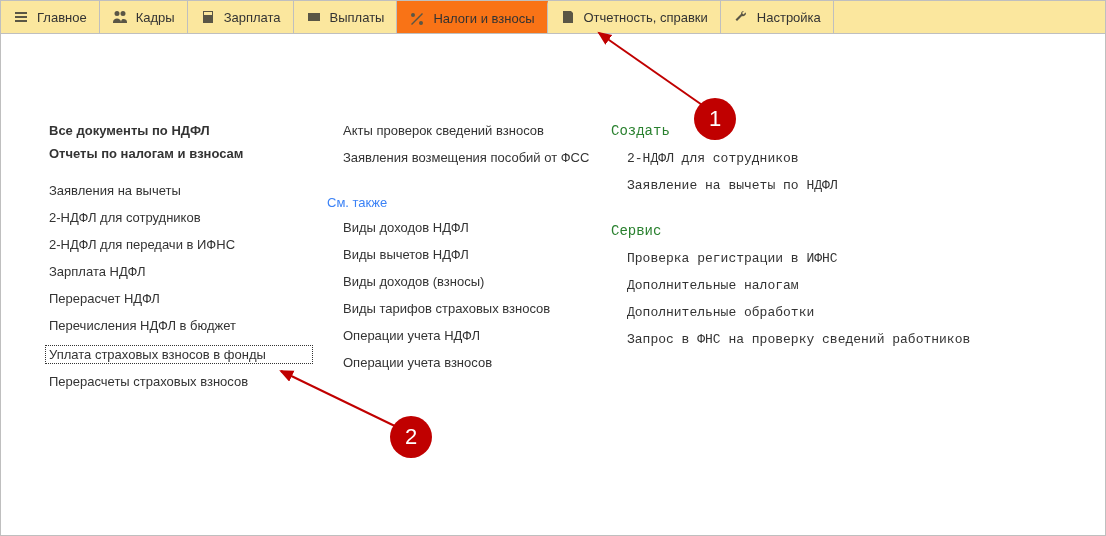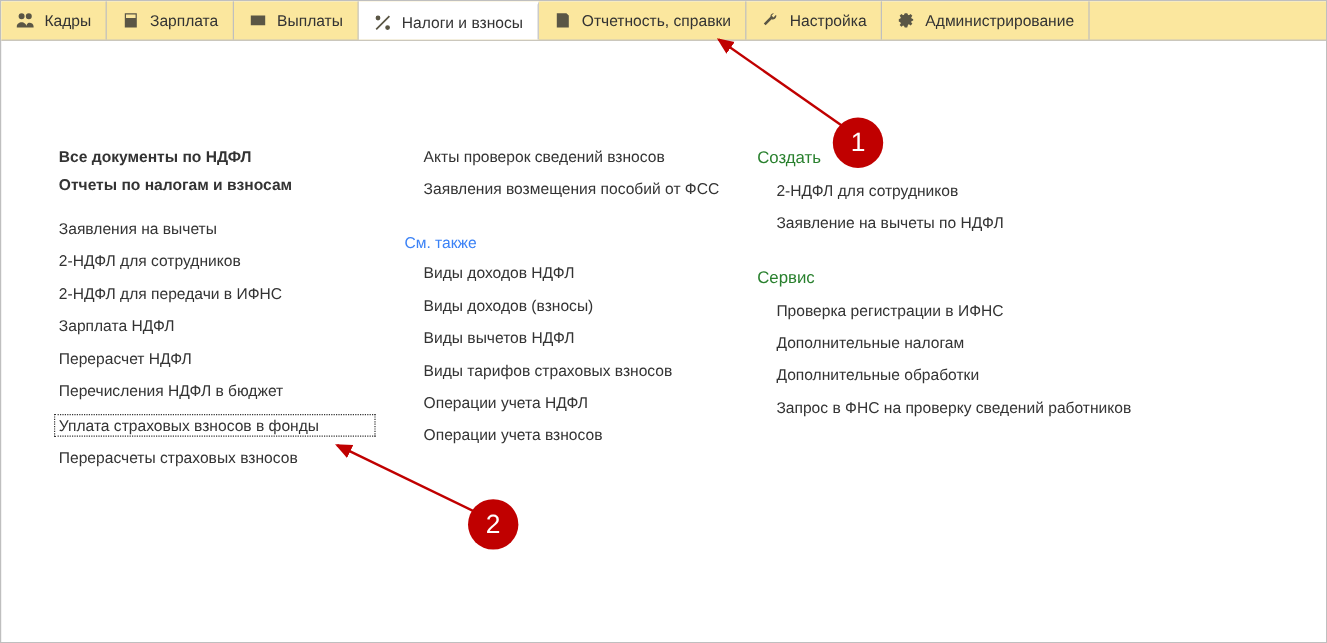--- a/index.html
+++ b/index.html
@@ -1,41 +1,49 @@
 <!DOCTYPE html>
 <html><head>
 <meta charset="utf-8">
 <style>
   html,body{margin:0;padding:0;font-family:Arial,Helvetica,sans-serif;font-size:13px;color:#333;}
   .root{width:1106px;height:536px;position:relative;background:#fff;border:1px solid #bfbfbf;box-sizing:border-box;overflow:hidden;}
   .topbar{position:absolute;left:0;top:0;width:100%;height:32px;background:#fbe79e;border-bottom:1px solid #bfbfbf;display:flex;align-items:stretch;}
   .tab{display:flex;align-items:center;padding:0 12px;height:32px;box-sizing:border-box;border-right:1px solid #bfbfbf;cursor:pointer;white-space:nowrap;gap:8px;}
   .tab-icon{color:#6a6655;display:inline-flex;width:16px;height:16px;align-items:center;justify-content:center;}
   .tab-icon svg{width:16px;height:16px;fill:#5a5645;}
-  .tab.active{background:#ffffff;border-top:3px solid transparent;}
-  .content{position:absolute;left:0;top:32px;right:0;bottom:0;padding:90px 0 0 48px;display:flex;gap:24px;}
+  .tab.active{background:#f97316;border-top:3px solid transparent;}
+  .content{position:absolute;left:0;top:32px;right:0;bottom:0;padding:90px 0 0 48px;display:flex;gap:14px;}
   .col{display:flex;flex-direction:column;}
   .col1{width:264px;}
   .col2{width:270px;}
-  .col3{flex:1;}
+  .col3{flex:1;font-family:Liberation Mono, monospace;}
   .h1{font-weight:bold;font-size:13px;margin:0 0 8px 0;}
   .sect-title{font-size:13px;color:#3b82f6;margin:18px 0 10px 0;}
   .green-title{color:#29802e;font-size:14px;margin:0 0 12px 0;}
   .link{color:#333;text-decoration:none;display:block;margin:0 0 12px 0;font-size:13px;cursor:pointer;}
   .link.indent{margin-left:16px;}
   .link.selected{border:1px dotted #333;padding:1px 3px;margin-left:-4px;display:inline-block;margin-bottom:10px;}
   .callout{position:absolute;width:42px;height:42px;border-radius:50%;background:#c00000;color:#fff;font-size:22px;font-weight:400;display:flex;align-items:center;justify-content:center;pointer-events:none;}
   svg.arrow{position:absolute;pointer-events:none;}
 </style>
 </head>
 <body>
 
 <div class="root">
 
   <div class="topbar" id="topbar">
+      <div class="tab">
+        <span class="tab-icon">
+          <svg viewBox="0 0 16 16">
+            <path d="M2 3h12v2H2zM2 7h12v2H2zM2 11h12v2H2z"></path>
+          </svg>
+        </span>
+        <span>Главное</span>
+      </div>
       <div class="tab">
         <span class="tab-icon">
           <svg viewBox="0 0 16 16">
             <path d="M5 7a2.5 2.5 0 1 0 0-5 2.5 2.5 0 0 0 0 5zm6 0a2.5 2.5 0 1 0 0-5 2.5 2.5 0 0 0 0 5zM1 13c0-2 2-3.5 4-3.5s4 1.5 4 3.5v1H1zm8 0c0-1 .4-2 1.2-2.7.5-.2 1-.3 1.3-.3 2 0 3.5 1.3 3.5 3v1H9z"></path>
           </svg>
         </span>
         <span>Кадры</span>
       </div>
       <div class="tab">
         <span class="tab-icon">
@@ -70,50 +78,42 @@
         <span>Отчетность, справки</span>
       </div>
       <div class="tab">
         <span class="tab-icon">
           <svg viewBox="0 0 16 16">
             <path d="M13 4a3 3 0 0 1-4 3L4 12l-1.5-1.5L8 5a3 3 0 0 1 3-3l-2 2 1.5 1.5 2-2z"></path>
           </svg>
         </span>
         <span>Настройка</span>
       </div>
-      <div class="tab">
-        <span class="tab-icon">
-          <svg viewBox="0 0 16 16">
-            <path d="M8 5a3 3 0 1 1 0 6 3 3 0 0 1 0-6zm6 3l-1.5.8c0 .2-.1.5-.2.7l1 1.3-1.5 1.5-1.3-1c-.2.1-.5.2-.7.2L9 14H7l-.8-1.5c-.2 0-.5-.1-.7-.2l-1.3 1L2.7 11.8l1-1.3c-.1-.2-.2-.5-.2-.7L2 9V7l1.5-.8c0-.2.1-.5.2-.7l-1-1.3L4.2 2.7l1.3 1c.2-.1.5-.2.7-.2L7 2h2l.8 1.5c.2 0 .5.1.7.2l1.3-1 1.5 1.5-1 1.3c.1.2.2.5.2.7L14 7z"></path>
-          </svg>
-        </span>
-        <span>Администрирование</span>
-      </div>
     </div>
 
   <div class="content">
     <div class="col col1" id="col1">
       <div class="h1">Все документы по НДФЛ</div>
       <div class="h1" style="margin-bottom:22px">Отчеты по налогам и взносам</div>
     <a class="link">Заявления на вычеты</a>
         <a class="link">2-НДФЛ для сотрудников</a>
         <a class="link">2-НДФЛ для передачи в ИФНС</a>
         <a class="link">Зарплата НДФЛ</a>
         <a class="link">Перерасчет НДФЛ</a>
         <a class="link">Перечисления НДФЛ в бюджет</a>
         <a class="link selected">Уплата страховых взносов в фонды</a>
         <a class="link">Перерасчеты страховых взносов</a>
       </div>
     <div class="col col2" id="col2">
         <a class="link indent">Акты проверок сведений взносов</a>
         <a class="link indent">Заявления возмещения пособий от ФСС</a>
         <div class="sect-title">См. также</div>
         <a class="link indent">Виды доходов НДФЛ</a>
+        <a class="link indent">Виды вычетов НДФЛ</a>
         <a class="link indent">Виды доходов (взносы)</a>
-        <a class="link indent">Виды вычетов НДФЛ</a>
         <a class="link indent">Виды тарифов страховых взносов</a>
         <a class="link indent">Операции учета НДФЛ</a>
         <a class="link indent">Операции учета взносов</a>
       </div>
     <div class="col col3" id="col3">
       <div class="green-title">Создать</div>
       <div id="createLinks">
           <a class="link indent">2-НДФЛ для сотрудников</a>
           <a class="link indent">Заявление на вычеты по НДФЛ</a>
         </div>

